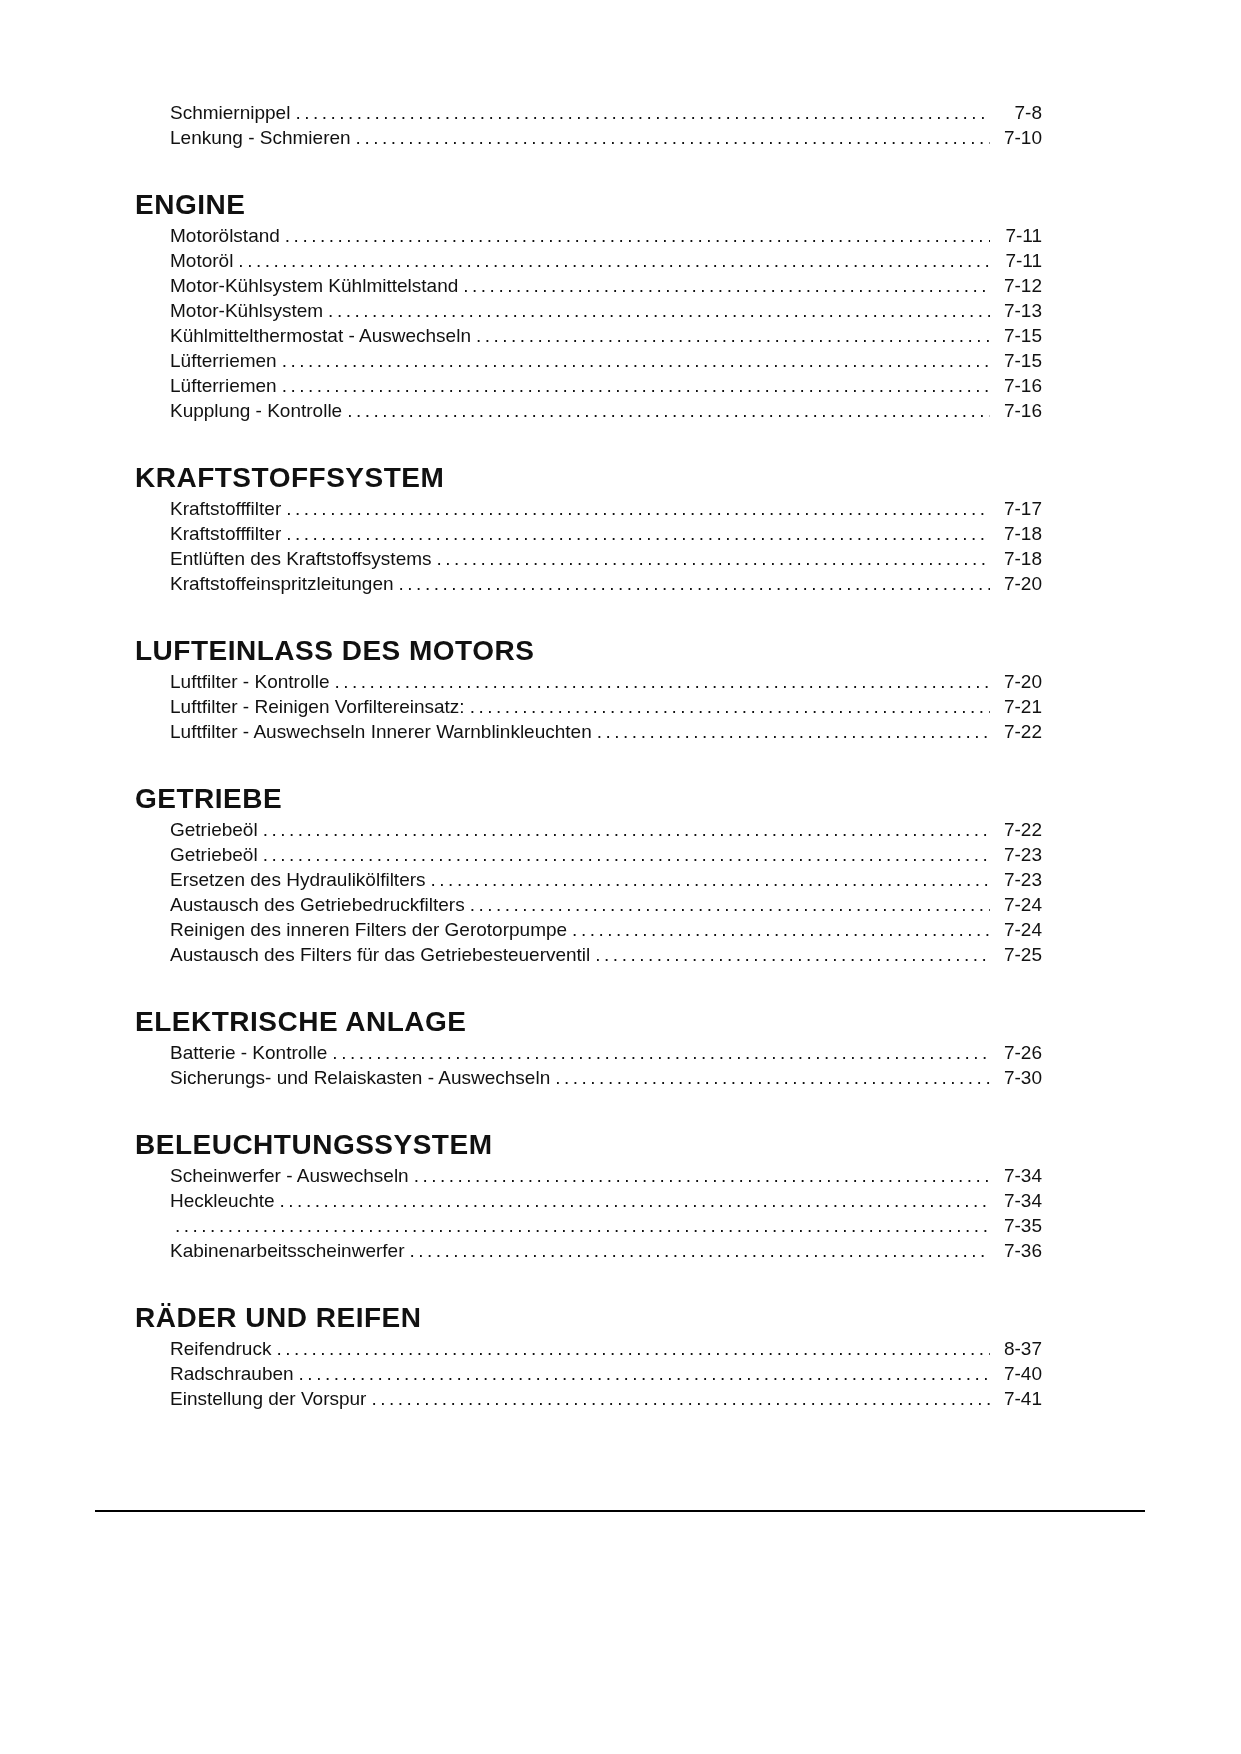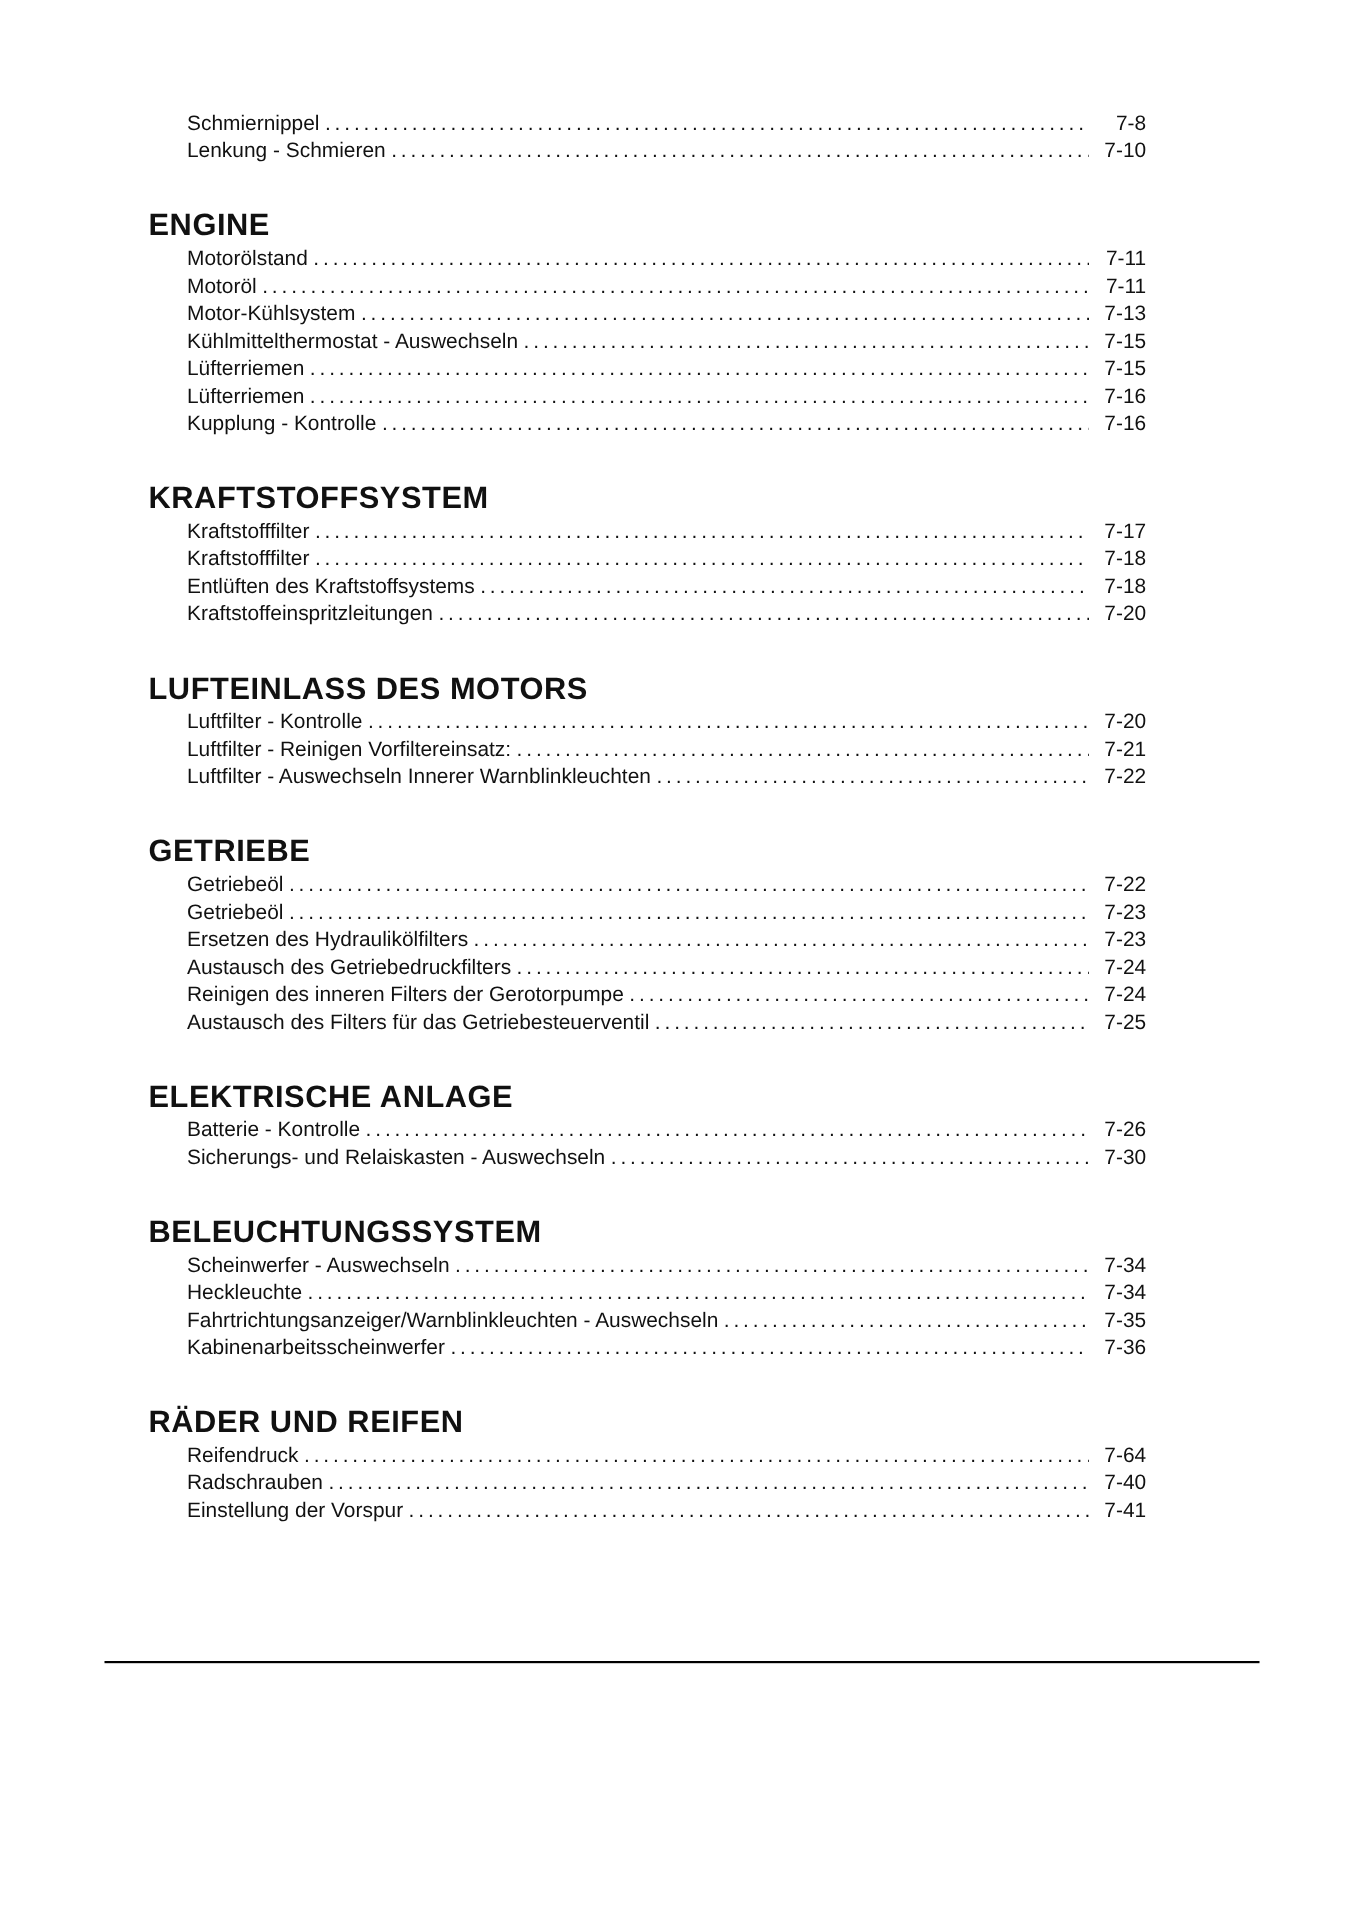--- a/index.html
+++ b/index.html
@@ -92,20 +92,25 @@
           <span class="entry-title">Motorölstand</span>
           <span class="dots"></span>
           <span class="entry-page">7-11</span>
         </div>
         <div class="entry">
           <span class="entry-title">Motoröl</span>
           <span class="dots"></span>
           <span class="entry-page">7-11</span>
         </div>
         <div class="entry">
+          <span class="entry-title">Motor-Kühlsystem Kühlmittelstand</span>
+          <span class="dots"></span>
+          <span class="entry-page">7-12</span>
+        </div>
+        <div class="entry">
           <span class="entry-title">Motor-Kühlsystem</span>
           <span class="dots"></span>
           <span class="entry-page">7-13</span>
         </div>
         <div class="entry">
           <span class="entry-title">Kühlmittelthermostat - Auswechseln</span>
           <span class="dots"></span>
           <span class="entry-page">7-15</span>
         </div>
         <div class="entry">
@@ -217,36 +222,35 @@
           <span class="entry-title">Scheinwerfer - Auswechseln</span>
           <span class="dots"></span>
           <span class="entry-page">7-34</span>
         </div>
         <div class="entry">
           <span class="entry-title">Heckleuchte</span>
           <span class="dots"></span>
           <span class="entry-page">7-34</span>
         </div>
         <div class="entry">
-          <span class="entry-title">Fahrtrichtungsanzeiger/Warnblinkleuchten - Auswechseln</span>
           <span class="dots"></span>
           <span class="entry-page">7-35</span>
         </div>
         <div class="entry">
           <span class="entry-title">Kabinenarbeitsscheinwerfer</span>
           <span class="dots"></span>
           <span class="entry-page">7-36</span>
         </div>
       </div>
       <div class="section">
         <div class="section-title">RÄDER UND REIFEN</div>
         <div class="entry">
           <span class="entry-title">Reifendruck</span>
           <span class="dots"></span>
-          <span class="entry-page">7-64</span>
+          <span class="entry-page">8-37</span>
         </div>
         <div class="entry">
           <span class="entry-title">Radschrauben</span>
           <span class="dots"></span>
           <span class="entry-page">7-40</span>
         </div>
         <div class="entry">
           <span class="entry-title">Einstellung der Vorspur</span>
           <span class="dots"></span>
           <span class="entry-page">7-41</span>

